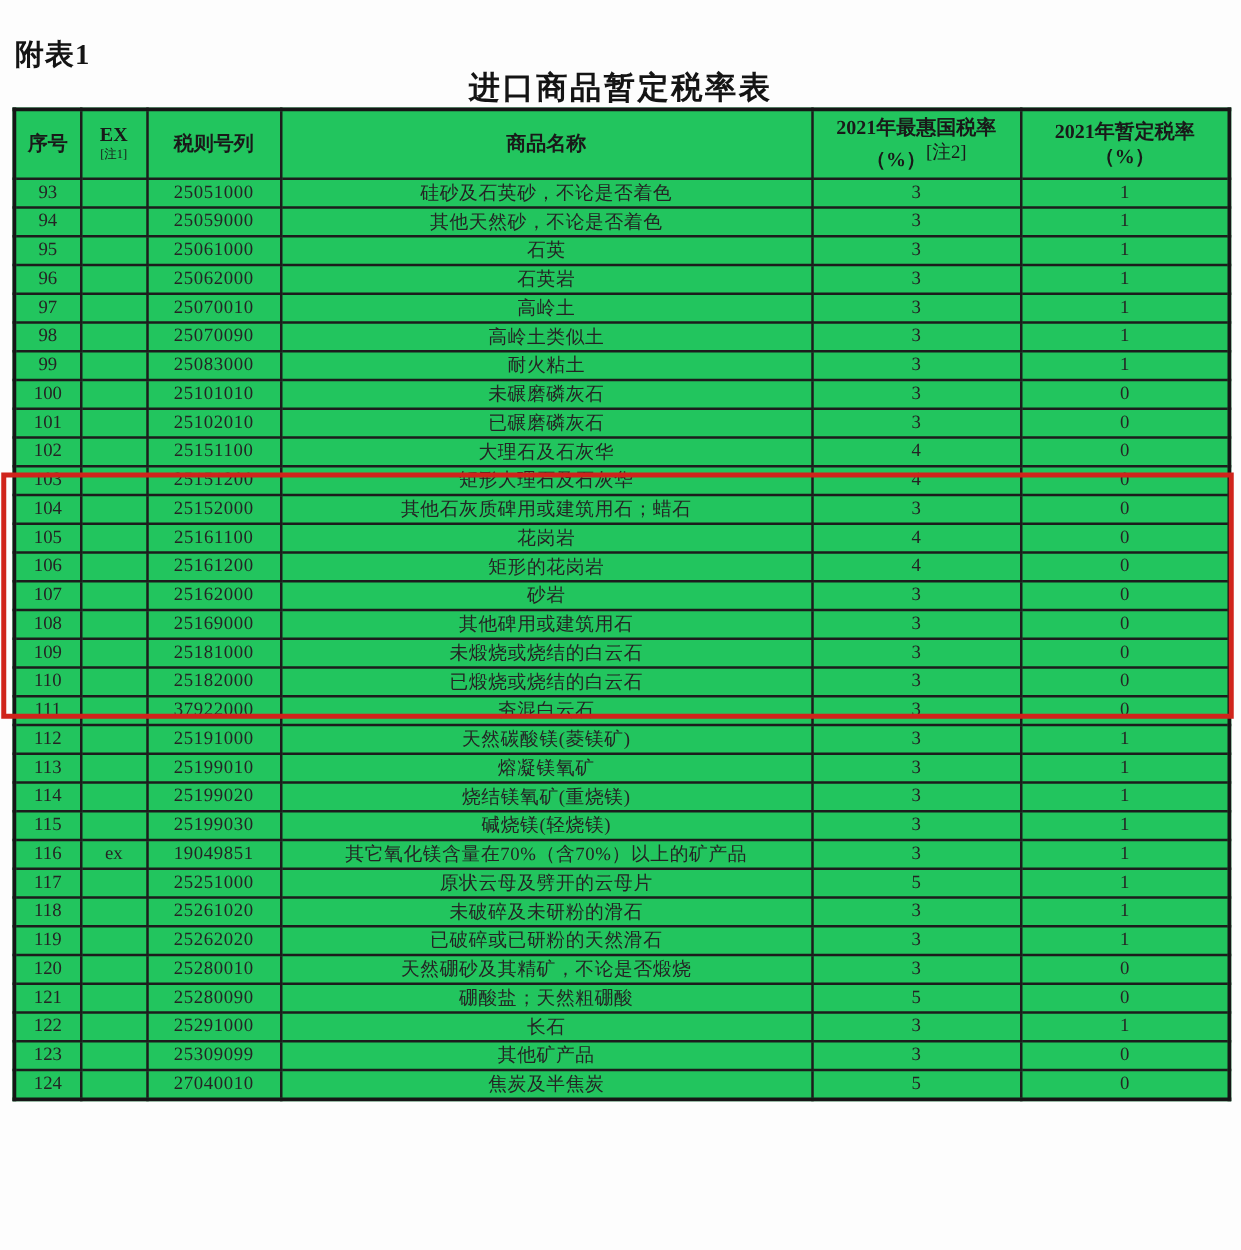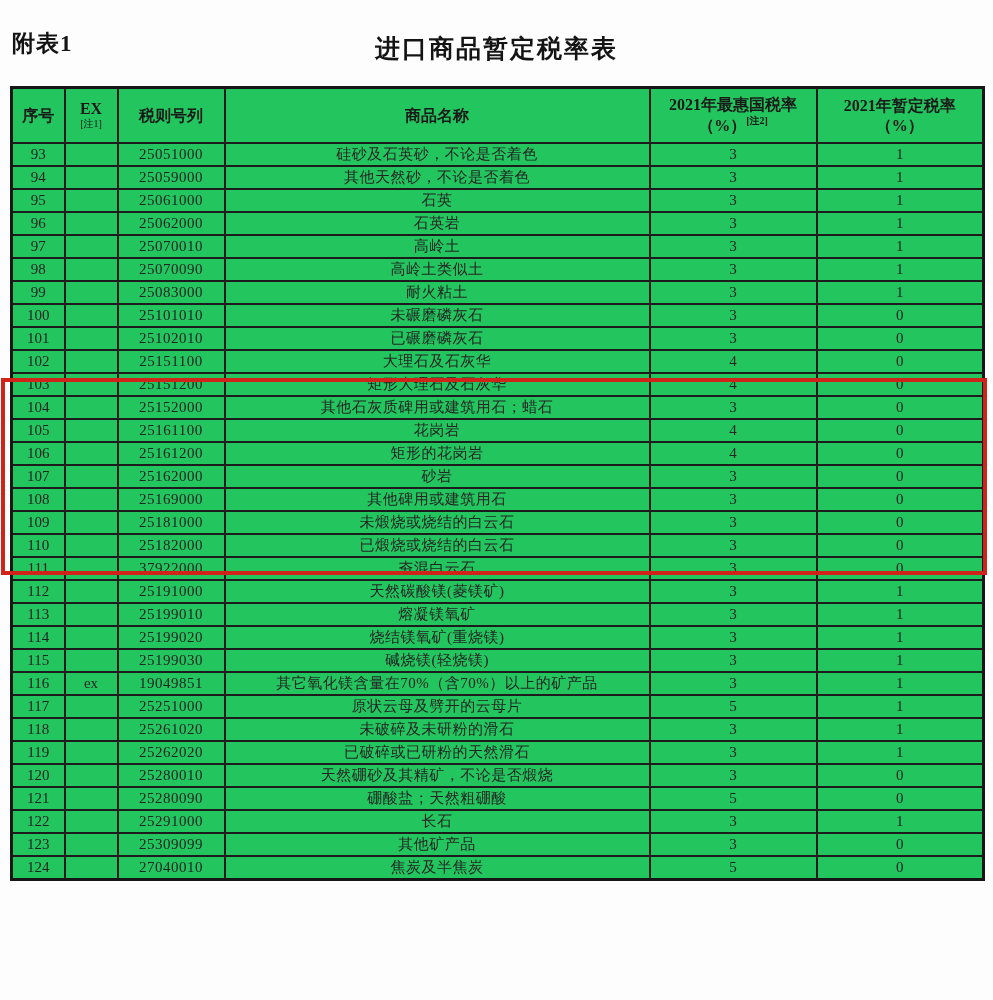--- a/index.html
+++ b/index.html
@@ -19,21 +19,21 @@
   .doc-label {
     position: absolute;
     left: 12px; top: 28px;
     font-size: 23px;
     font-weight: bold;
     letter-spacing: 1px;
     color: #141414;
   }
   .doc-title {
     position: absolute;
-    left: 0; top: 32px;
+    left: 0; top: 53px;
     width: 993px;
     text-align: center;
     font-size: 25px;
     font-weight: bold;
     letter-spacing: 2px;
     color: #141414;
   }
   table.tariff {
     position: absolute;
     left: 10px; top: 86px;
@@ -66,22 +66,22 @@
   }
   thead .ex-head { line-height: 1.05; }
   thead .ex-note {
     display: block;
     font-size: 10px;
     font-weight: normal;
     margin-top: 1px;
   }
   thead .hdr-sub { font-size: 16px; font-weight: bold; }
   thead sup.note2 {
-    font-size: 10px;
-    font-weight: bold;
+    font-size: 15px;
+    font-weight: normal;
     vertical-align: 7px;
     letter-spacing: 0;
   }
   tbody tr { height: 23px; }
   tbody td {
     font-size: 15px;
     vertical-align: middle;
     color: #242424;
   }
   td.t-no, td.t-ex, td.t-code, td.t-mfn, td.t-temp { text-align: center; }

